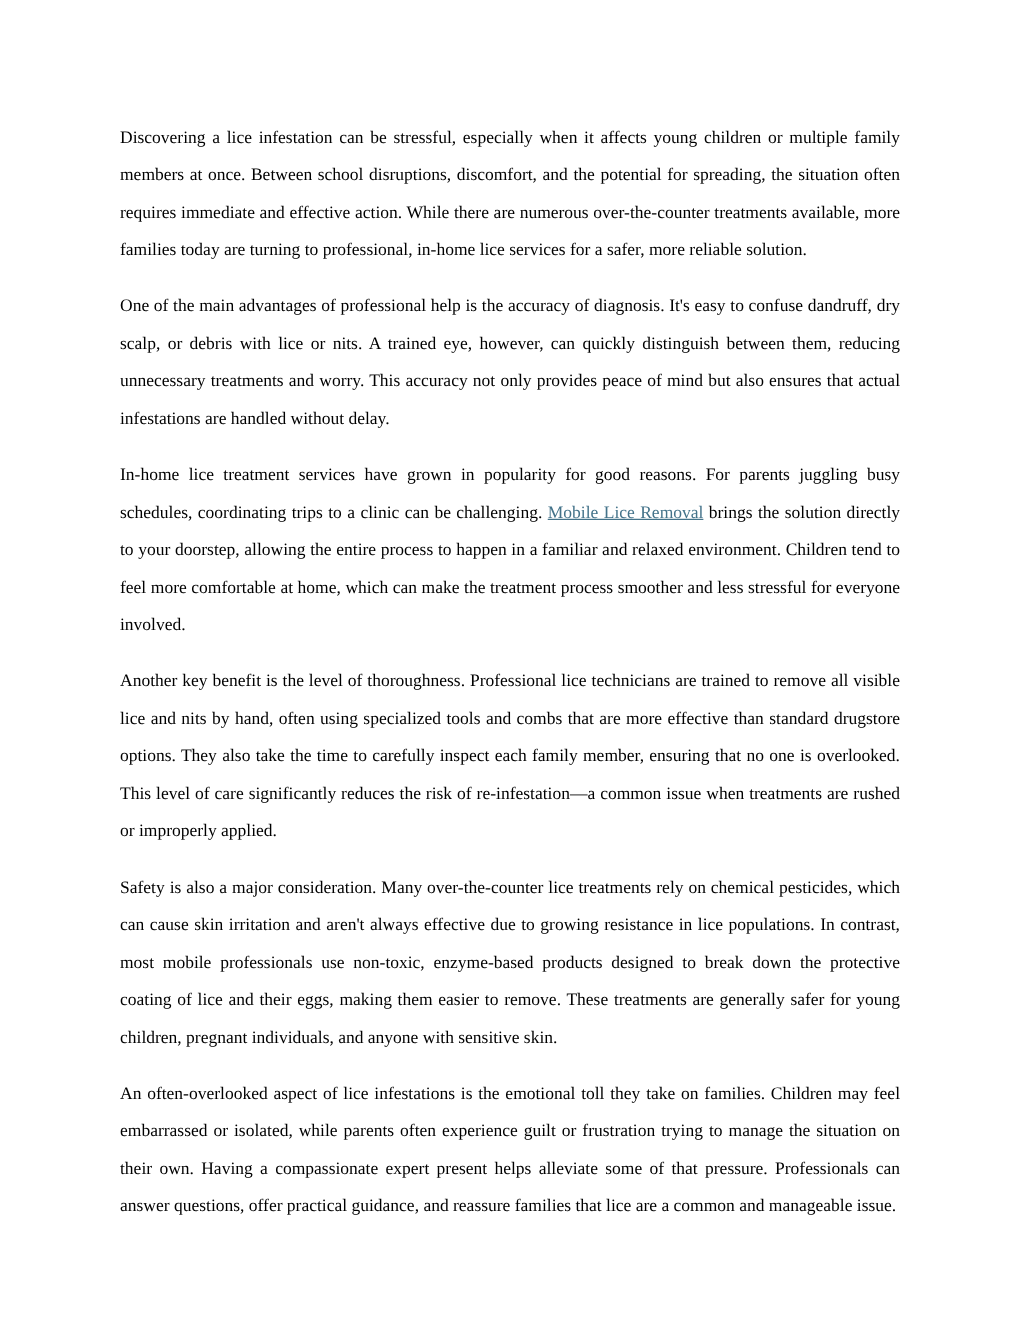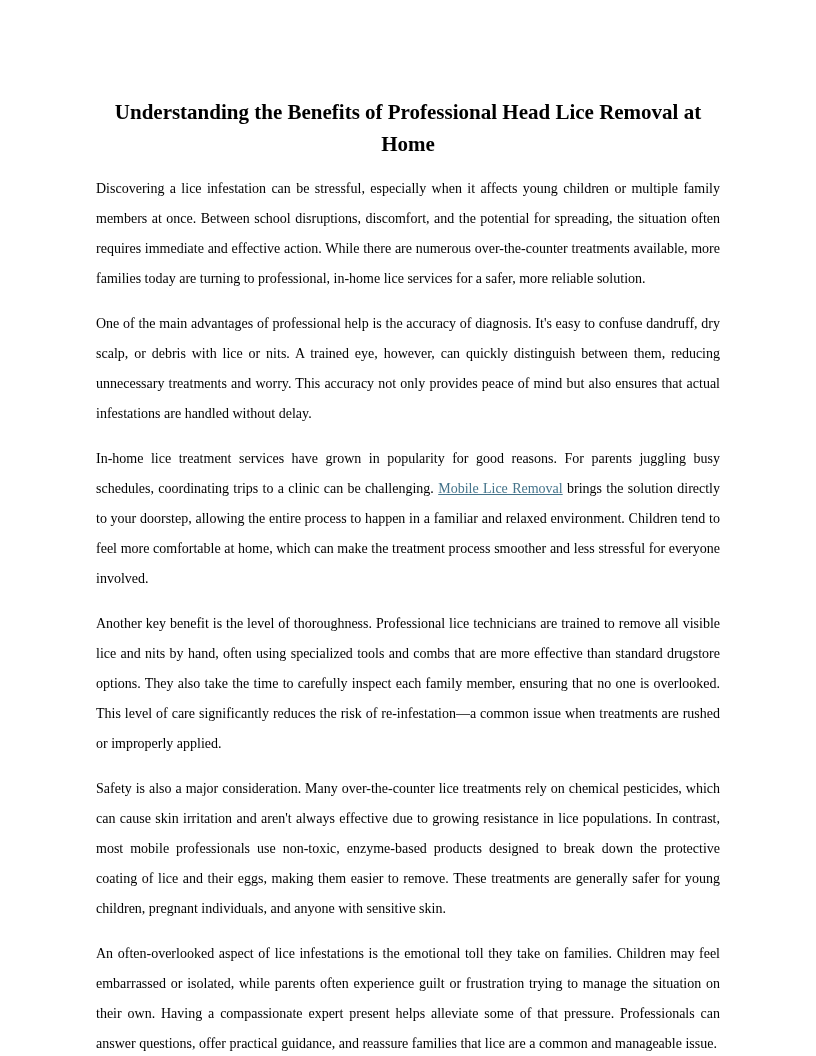--- a/index.html
+++ b/index.html
@@ -37,21 +37,20 @@
     font-weight: normal;
     text-decoration: underline;
     cursor: pointer;
   }
 </style>
 </head>
 <body>
 
 <div class="page">
 
-  <h1 class="doc-title">Understanding the Benefits of Professional Head Lice Removal at Home</h1>
 
   <p class="doc-paragraph">Discovering a lice infestation can be stressful, especially when it affects young children or multiple family members at once. Between school disruptions, discomfort, and the potential for spreading, the situation often requires immediate and effective action. While there are numerous over-the-counter treatments available, more families today are turning to professional, in-home lice services for a safer, more reliable solution.</p>
 
   <p class="doc-paragraph">One of the main advantages of professional help is the accuracy of diagnosis. It's easy to confuse dandruff, dry scalp, or debris with lice or nits. A trained eye, however, can quickly distinguish between them, reducing unnecessary treatments and worry. This accuracy not only provides peace of mind but also ensures that actual infestations are handled without delay.</p>
 
   <p class="doc-paragraph"><span>In-home lice treatment services have grown in popularity for good reasons. For parents juggling busy schedules, coordinating trips to a clinic can be challenging. </span><a class="doc-link" style="color: rgb(68, 115, 138);">Mobile Lice Removal</a><span> brings the solution directly to your doorstep, allowing the entire process to happen in a familiar and relaxed environment. Children tend to feel more comfortable at home, which can make the treatment process smoother and less stressful for everyone involved.</span></p>
 
   <p class="doc-paragraph">Another key benefit is the level of thoroughness. Professional lice technicians are trained to remove all visible lice and nits by hand, often using specialized tools and combs that are more effective than standard drugstore options. They also take the time to carefully inspect each family member, ensuring that no one is overlooked. This level of care significantly reduces the risk of re-infestation—a common issue when treatments are rushed or improperly applied.</p>
 
   <p class="doc-paragraph">Safety is also a major consideration. Many over-the-counter lice treatments rely on chemical pesticides, which can cause skin irritation and aren't always effective due to growing resistance in lice populations. In contrast, most mobile professionals use non-toxic, enzyme-based products designed to break down the protective coating of lice and their eggs, making them easier to remove. These treatments are generally safer for young children, pregnant individuals, and anyone with sensitive skin.</p>

